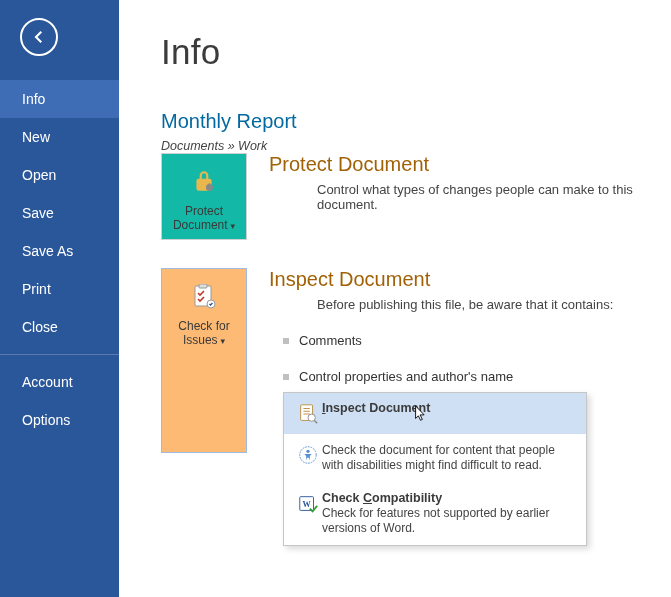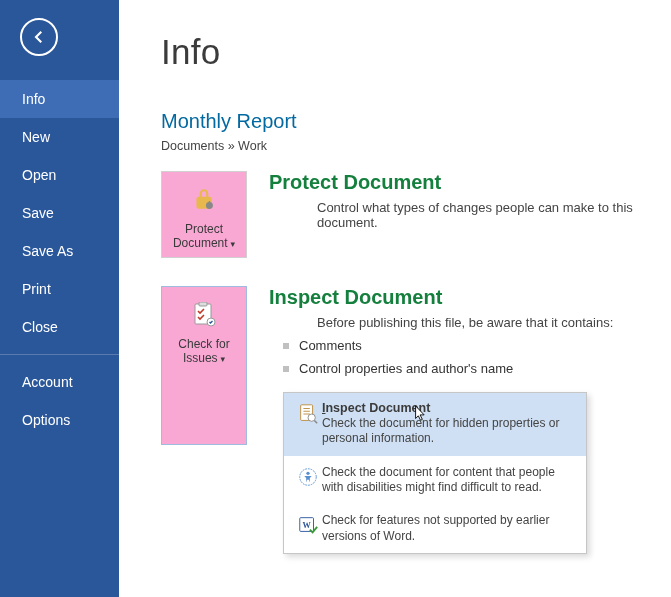--- a/index.html
+++ b/index.html
@@ -57,56 +57,56 @@
     letter-spacing: 0.3px;
   }
   .doc-title {
     font-size: 20px;
     color: #0369a1;
     margin-bottom: 6px;
   }
   .breadcrumb {
     font-size: 12.5px;
     color: #444;
-    margin-bottom: 18px;
+    font-style: italic;
   }
   .section { display: flex; margin-bottom: 28px; }
   .tile {
     width: 86px;
     min-height: 86px;
     border: 1px solid #d0d0d0;
-    background: #f9a8d4;
+    background: #14b8a6;
     text-align: center;
     padding: 12px 4px 6px 4px;
     font-size: 12px;
     color: #3a3a3a;
     cursor: pointer;
     margin-right: 22px;
     display: flex;
     flex-direction: column;
     align-items: center;
     justify-content: flex-start;
     line-height: 1.2;
   }
-  .tile.active { background: #f9a8d4; border-color: #9dbce0; }
+  .tile.active { background: #fdba74; border-color: #9dbce0; }
   .tile .icon-wrap {
     height: 32px;
     display: flex; align-items: center; justify-content: center;
     margin-bottom: 6px;
   }
   .tile .chev { font-size: 9px; margin-left: 3px; vertical-align: middle; }
   .section-body { flex: 1; }
   .section-title {
     font-size: 20px;
-    color: #15803d;
+    color: #a16207;
     margin-bottom: 6px;
-    font-weight: 700;
+    font-weight: 400;
   }
   .section-desc { font-size: 13px; color: #444; margin-bottom: 4px; margin-left: 48px; }
-  .bullet-row { display: flex; align-items: flex-start; margin-top: 8px; }
+  .bullet-row { display: flex; align-items: flex-start; margin-top: 21px; }
   .bullet-sq {
     width: 6px; height: 6px; background: #c0c0c0; display: inline-block; margin-right: 10px; margin-left: 14px; margin-top: 5px;
   }
   .dropdown {
     position: absolute;
     left: 164px;
     top: 392px;
     width: 304px;
     background: #fff;
     border: 1px solid #c6c6c6;
@@ -225,21 +225,20 @@
               <rect x="4" y="2" width="13" height="17" rx="1" fill="#fff" stroke="#bb8a3a"></rect>
               <line x1="7" y1="6" x2="14" y2="6" stroke="#bb8a3a"></line>
               <line x1="7" y1="9" x2="14" y2="9" stroke="#bb8a3a"></line>
               <line x1="7" y1="12" x2="14" y2="12" stroke="#bb8a3a"></line>
               <circle cx="16" cy="16" r="4" fill="#fff" stroke="#888"></circle>
               <line x1="19" y1="19" x2="22" y2="22" stroke="#888" stroke-width="1.6"></line>
             </svg>
         </div>
         <div class="dd-text">
           <div class="dd-title"><span class="ul">I</span><span>nspect Document</span></div>
-          <div class="dd-desc">Check the document for hidden properties or personal information.</div>
         </div>
         <svg class="cursor-ptr" width="14" height="18" viewBox="0 0 14 20">
             <path d="M1 1l0 14 3-3 2.5 5 2-1-2.5-5 4.5 0z" fill="#fff" stroke="#000" stroke-width="1"></path>
           </svg>
       </div>
       <div class="dd-item">
         <div class="dd-icon">
           <svg width="22" height="22" viewBox="0 0 24 24">
               <circle cx="12" cy="12" r="9" fill="#fff" stroke="#5a8fd0" stroke-dasharray="2 1"></circle>
               <circle cx="12" cy="8" r="1.8" fill="#5a8fd0"></circle>
@@ -252,19 +251,20 @@
       </div>
       <div class="dd-item">
         <div class="dd-icon">
           <svg width="22" height="22" viewBox="0 0 24 24">
               <rect x="3" y="4" width="15" height="15" rx="1" fill="#fff" stroke="#2a579a"></rect>
               <text x="10.5" y="15" font-size="9" font-weight="bold" fill="#2a579a" text-anchor="middle" font-family="Segoe UI">W</text>
               <path d="M14 17l3 3 5-6" stroke="#3a9a3a" stroke-width="2" fill="none"></path>
             </svg>
         </div>
         <div class="dd-text">
+          <div class="dd-title"><span>Check </span><span class="ul">C</span><span>ompatibility</span></div>
           <div class="dd-desc">Check for features not supported by earlier versions of Word.</div>
         </div>
       </div>
     </div>
 
   </div>
 </div>
 
 </body></html>

